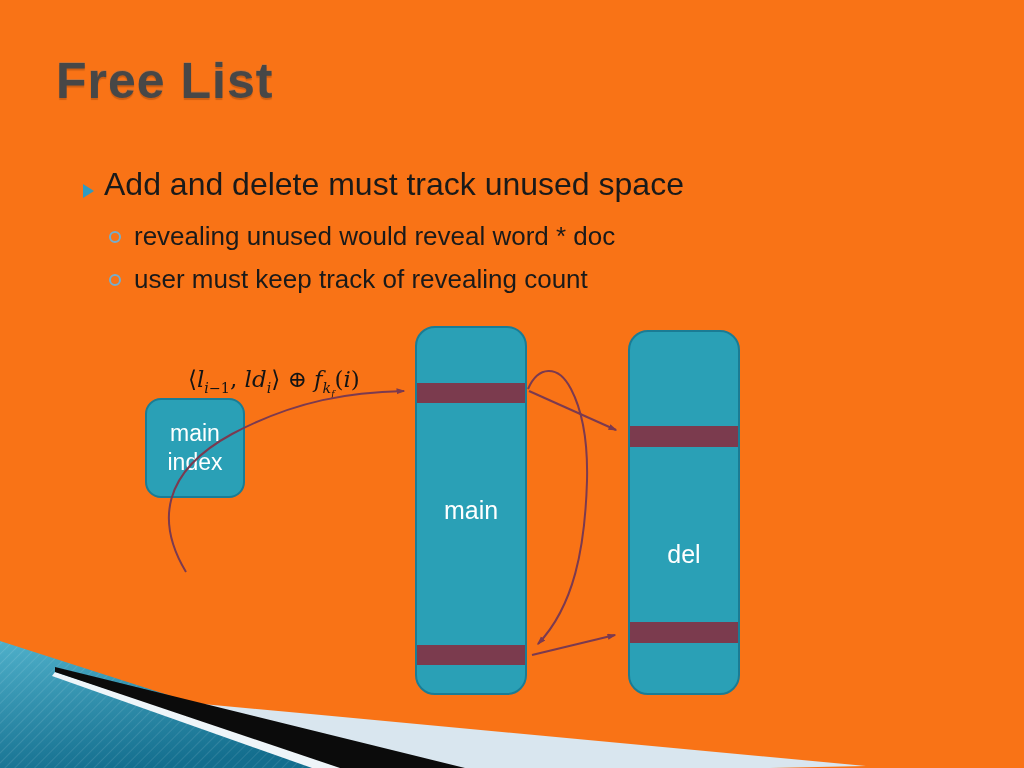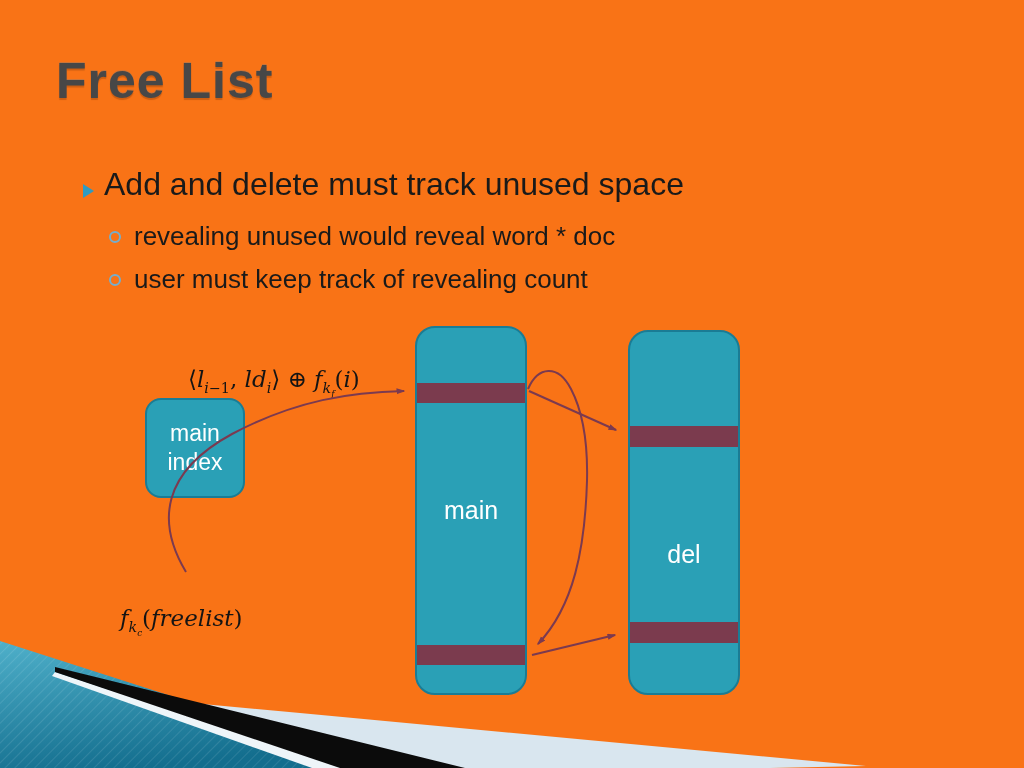--- a/index.html
+++ b/index.html
@@ -87,21 +87,20 @@
   <div class="abs tri-bullet"></div>
   <div class="abs bullet-text nowrap">Add and delete must track unused space</div>
 
   <div class="abs circ-bullet c1"></div>
   <div class="abs sub-text sub1 nowrap">revealing unused would reveal word * doc</div>
 
   <div class="abs circ-bullet c2"></div>
   <div class="abs sub-text sub2 nowrap">user must keep track of revealing count</div>
 
   <div class="abs math m-top nowrap">⟨<i>l</i><sub><i>i</i>−1</sub>, <i>ld</i><sub><i>i</i></sub>⟩ ⊕ <i>f</i><sub><i>k</i><sub><i>f</i></sub></sub>(<i>i</i>)</div>
-  <div class="abs math m-free nowrap"><i>f</i><sub><i>k</i><sub><i>c</i></sub></sub>(<i>freelist</i>)</div>
 
   <div class="abs teal-box main-index">
     <div class="lbl">main index</div>
   </div>
 
   <div class="abs teal-box col col-main">
     <div class="bar bar-m1"></div>
     <div class="bar bar-m2"></div>
     <div class="col-label lab-main">main</div>
   </div>

